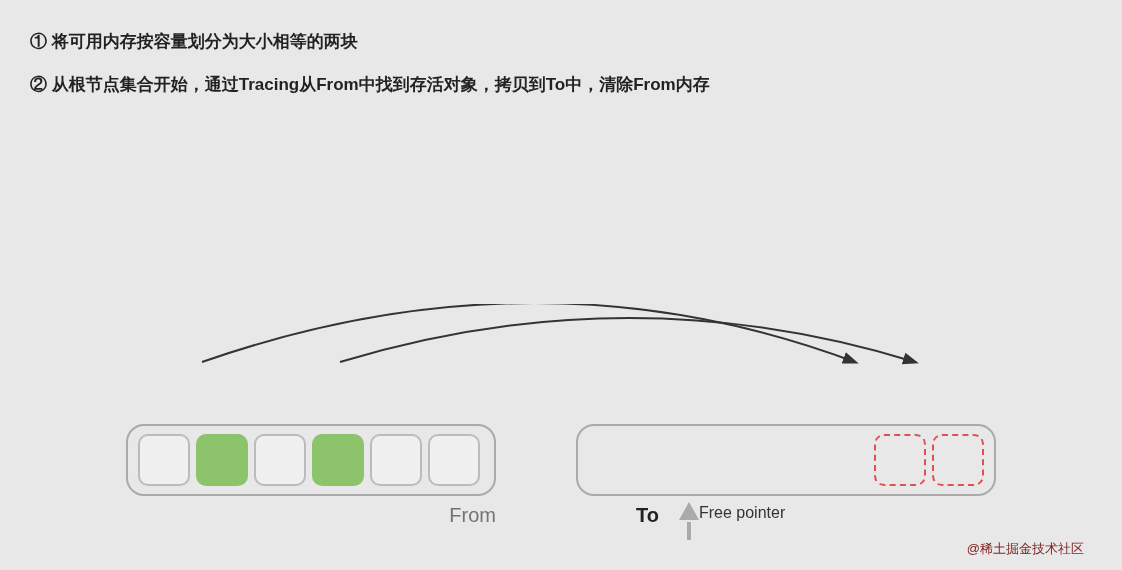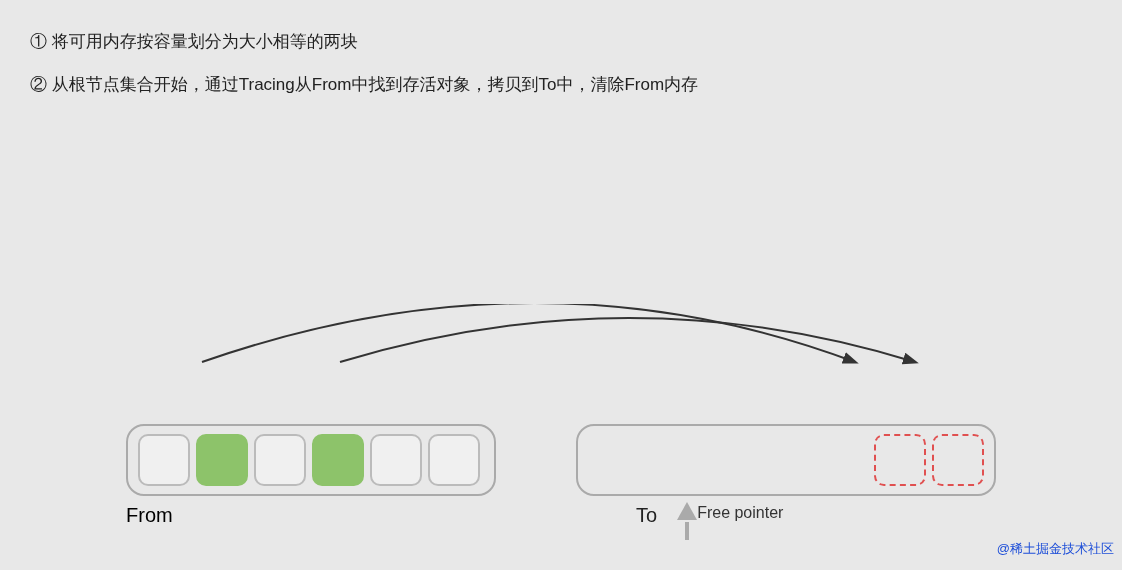--- a/index.html
+++ b/index.html
@@ -7,20 +7,21 @@
       width: 1122px;
       height: 570px;
       background: #e8e8e8;
       font-family: "PingFang SC", "Microsoft YaHei", sans-serif;
       position: relative;
       overflow: hidden;
     }
 
     .content-area {
       padding: 28px 30px 20px 30px;
+      font-weight: bold;
     }
 
     .step {
       font-size: 17px;
       color: #222;
       margin-bottom: 16px;
       line-height: 1.6;
     }
 
     .diagram-area {
@@ -74,37 +75,37 @@
       align-items: flex-start;
       gap: 80px;
       width: 100%;
       justify-content: center;
       margin-top: 8px;
     }
 
     .label-from {
       font-size: 20px;
       font-weight: 500;
-      color: #000000;
+      color: #737373;
       width: 370px;
-      text-align: left;
+      text-align: right;
     }
 
     .label-to-area {
       display: flex;
       align-items: flex-start;
       gap: 10px;
       width: 420px;
       justify-content: flex-start;
       padding-left: 60px;
     }
 
     .label-to {
       font-size: 20px;
-      font-weight: 400;
+      font-weight: 700;
       color: #222;
       text-align: center;
     }
 
     .free-pointer-text {
       font-size: 16px;
       color: #333;
       white-space: nowrap;
     }
 
@@ -127,23 +128,23 @@
     .arc-svg {
       position: absolute;
       top: 0;
       left: 0;
       pointer-events: none;
     }
 
     .watermark {
       position: absolute;
       bottom: 12px;
-      right: 8px;
+      right: 38px;
       font-size: 13px;
-      color: #1d4ed8;
+      color: #7f1d1d;
     }
   </style>
 </head>
 <body>
 
 <div class="content-area">
   <div class="step">
     <span>①</span><span> 将可用内存按容量划分为大小相等的两块</span>
   </div>
   <div class="step">

